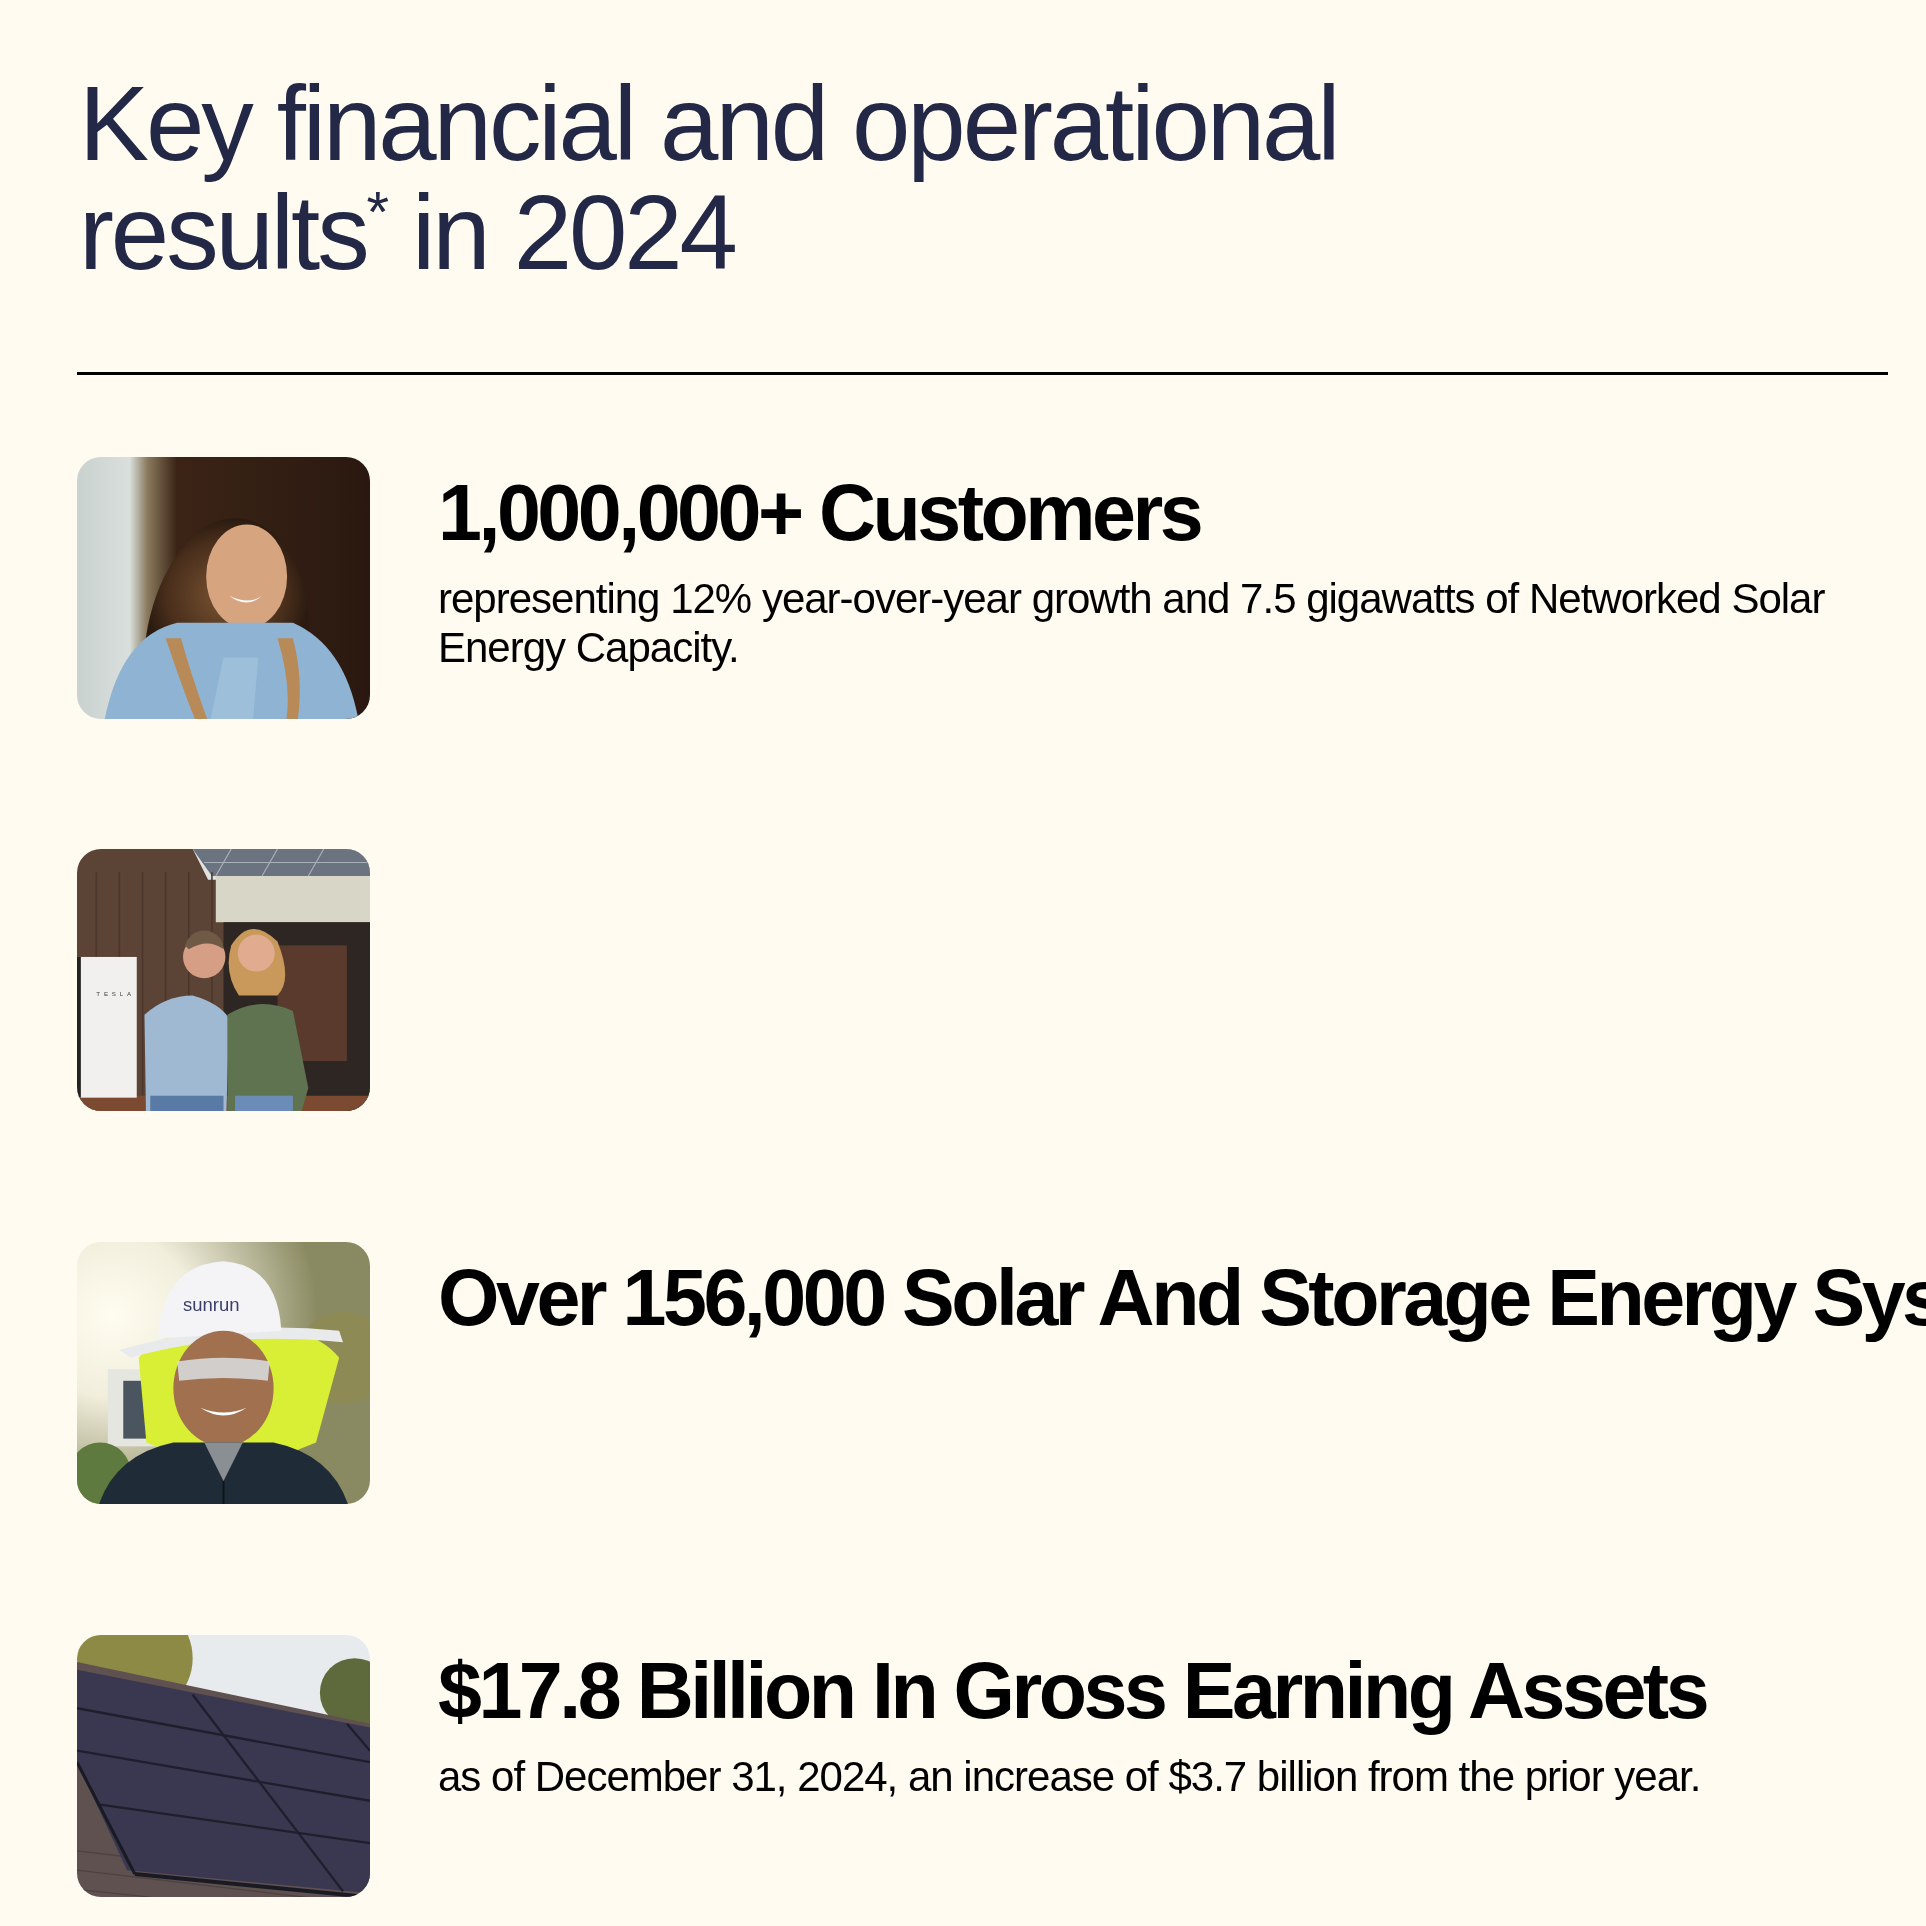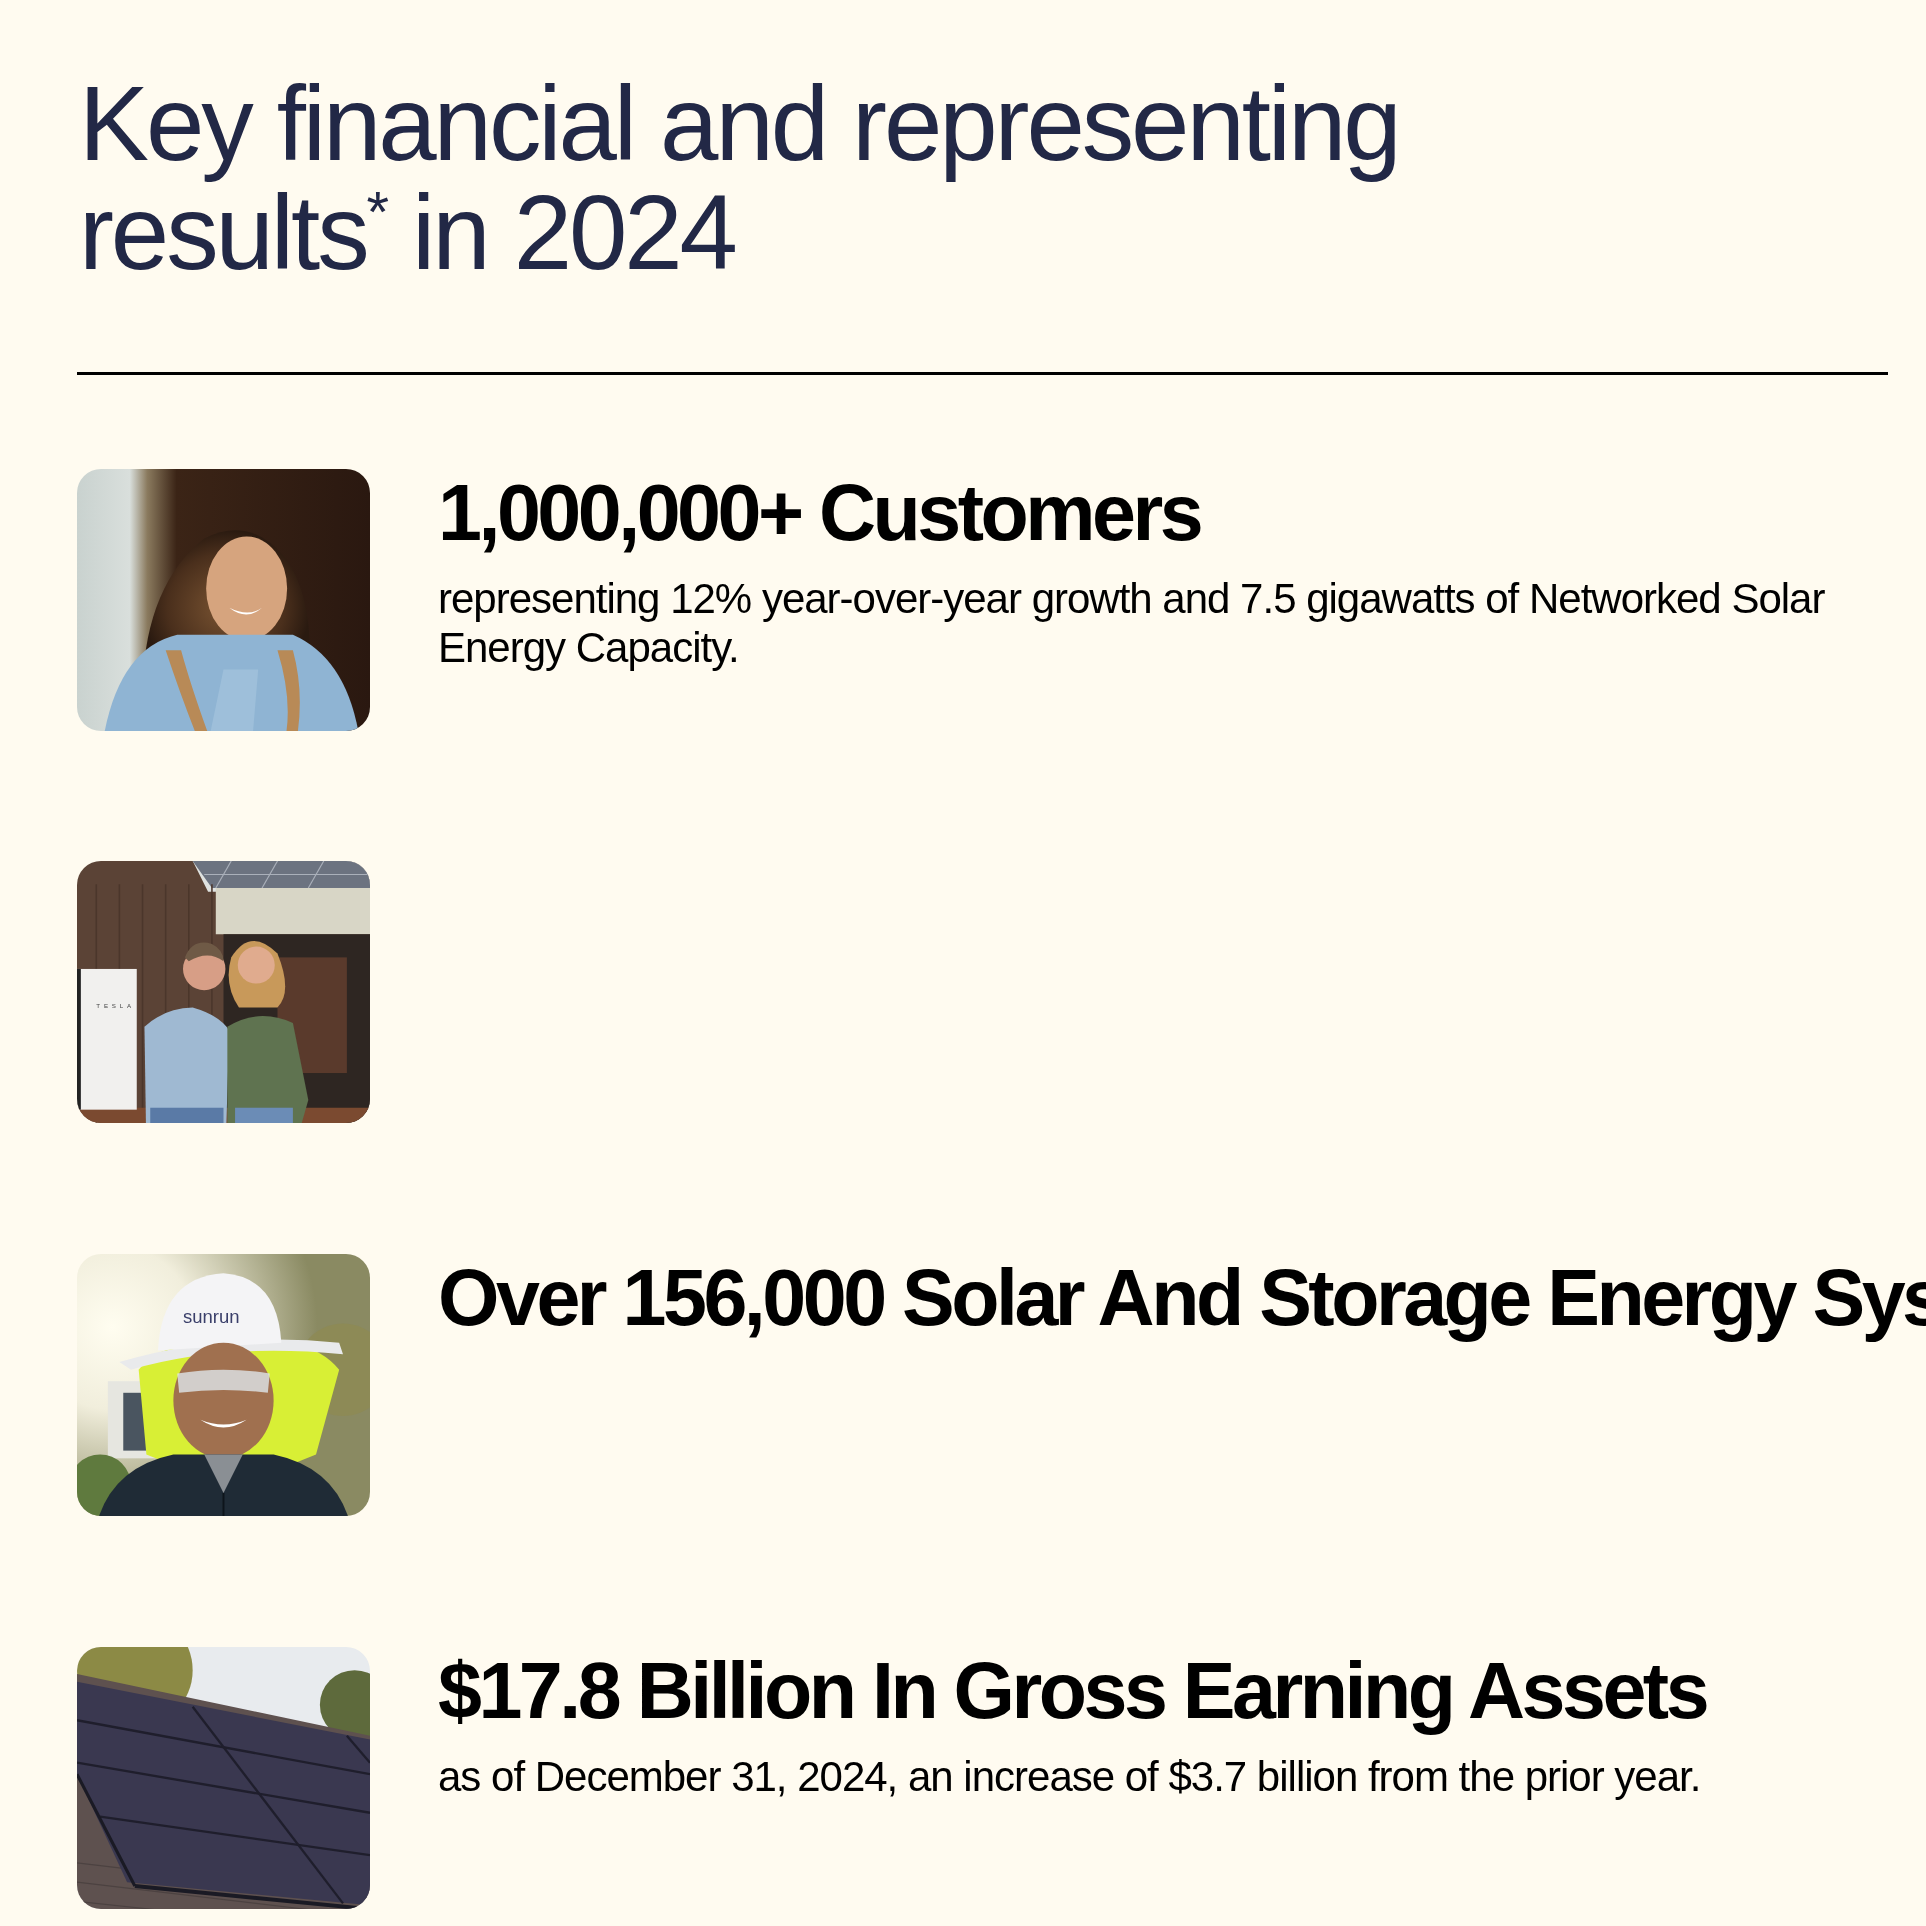--- a/index.html
+++ b/index.html
@@ -35,21 +35,21 @@
     background: #000;
   }
   .row {
     position: absolute;
     left: 77px;
     width: 1811px;
     height: 293px;
   }
   .thumb {
     position: absolute;
-    left: 0; top: 12px;
+    left: 0; top: 0;
     width: 293px; height: 262px;
     border-radius: 24px;
     overflow: hidden;
   }
   .thumb svg { display: block; width: 293px; height: 293px; }
   .text {
     position: absolute;
     left: 361px; top: 0;
     width: 1456px;
   }
@@ -66,21 +66,21 @@
     margin: 17.7px 0 0 0;
     font-size: 42px;
     line-height: 49px;
     font-weight: 400;
     letter-spacing: -1px;
   }
 </style>
 </head>
 <body>
 
-<h1 class="page-title"><span>Key financial and representing</span><br><span>results</span><sup>*</sup><span> in 2024</span></h1>
+<h1 class="page-title"><span>Key financial and operational</span><br><span>results</span><sup>*</sup><span> in 2024</span></h1>
 
 <div class="divider"></div>
 
 <div class="row" style="top:457px">
   <div class="thumb">
     <svg viewBox="0 0 760 760">
       <defs>
         <linearGradient id="bg1" x1="0" x2="1" y1="0" y2="0">
           <stop offset="0" stop-color="#c9d2cf"></stop>
           <stop offset="0.18" stop-color="#d9dfdc"></stop>

